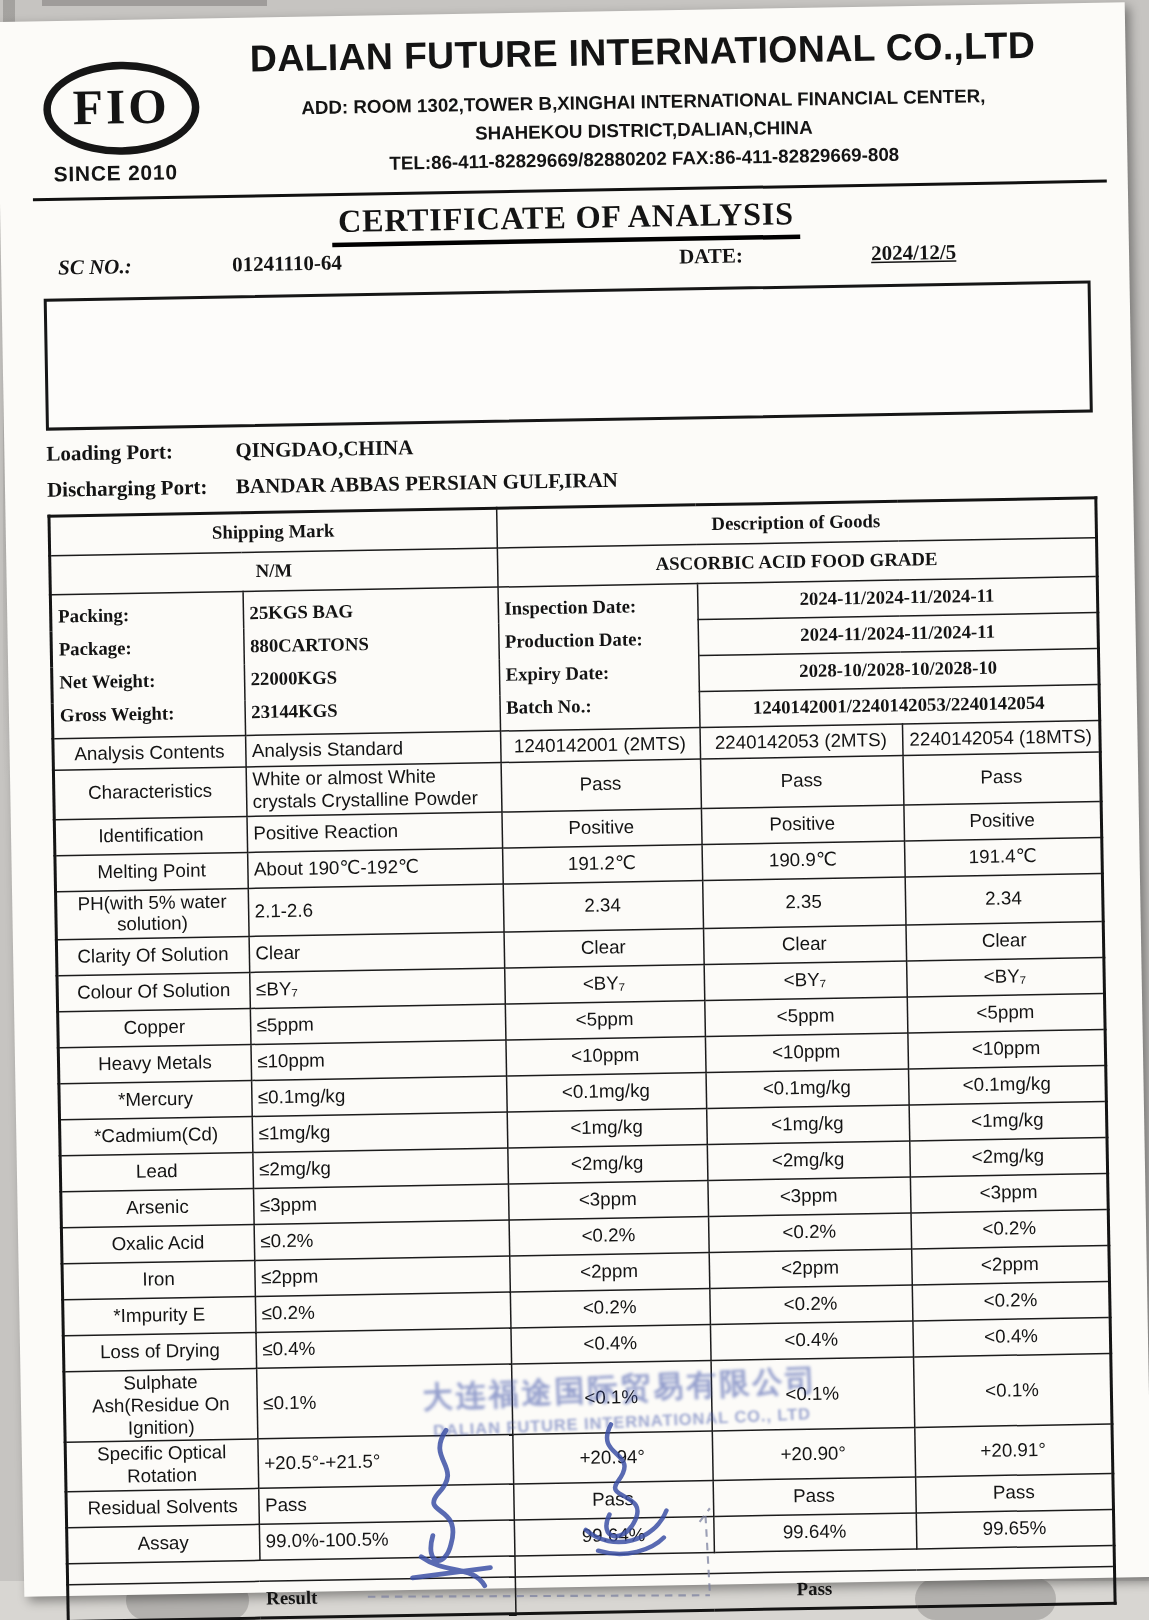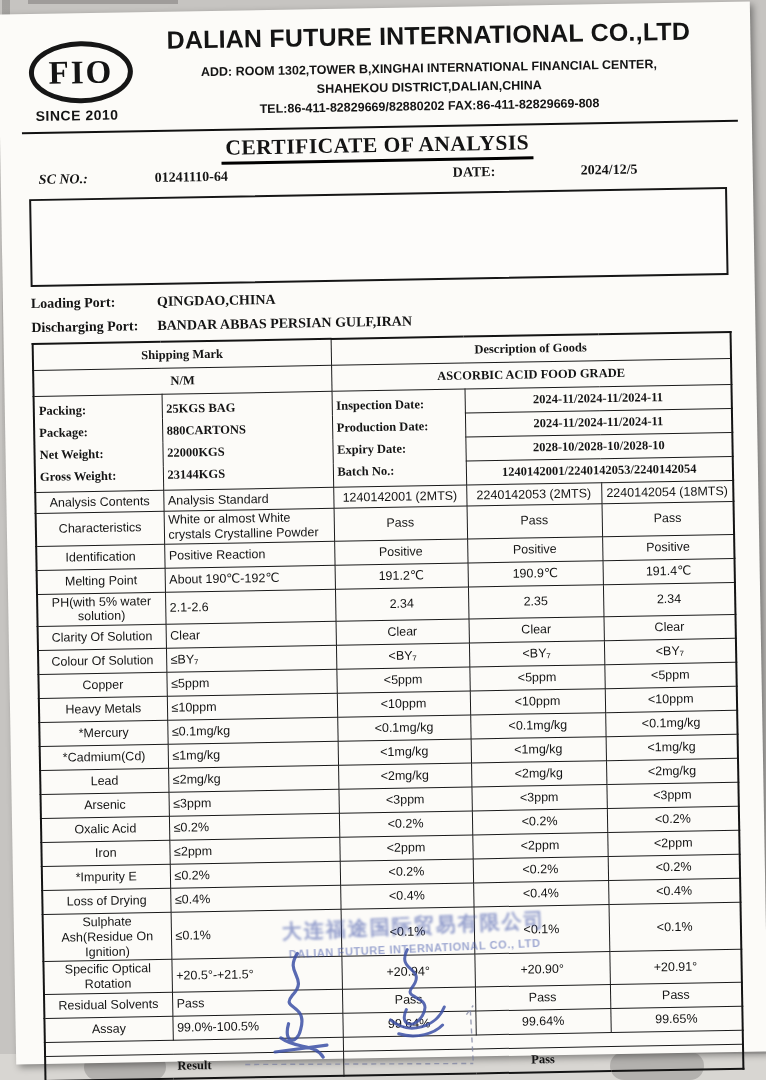--- a/index.html
+++ b/index.html
@@ -41,21 +41,21 @@
   .title-wrap{text-align:center;margin:5px 0 4px;}
   .doc-title{display:inline-block;font-family:"Liberation Serif","DejaVu Serif",serif;
     font-weight:bold;font-size:21.5px;letter-spacing:.5px;border-bottom:3.5px solid #000;padding:0 4px 1px;}
 
   .serifb{font-family:"Liberation Serif","DejaVu Serif",serif;font-weight:bold;}
 
   .sc-row{position:relative;height:24px;font-size:14px;}
   .sc-row .f1{position:absolute;left:10px;font-style:italic;}
   .sc-row .f2{position:absolute;left:126px;}
   .sc-row .f3{position:absolute;left:384px;margin-left:40px;}
-  .sc-row .f4{position:absolute;left:552px;}
+  .sc-row .f4{position:absolute;left:552px;text-decoration:underline;}
 
   .consignee-box{margin-top:3px;height:84px;border:2px solid #161616;background:#fdfcfa;}
 
   .ports{margin-top:5px;}
   .port-row{display:flex;height:24px;align-items:center;font-size:14px;}
   .port-row .plabel{width:126px;}
 
   
   table.coa{border-collapse:collapse;width:698px;margin-top:3px;table-layout:fixed;}
   table.coa td{border:1.6px solid #1b1b1b;padding:1px 4px;font-size:12.5px;line-height:1.18;

